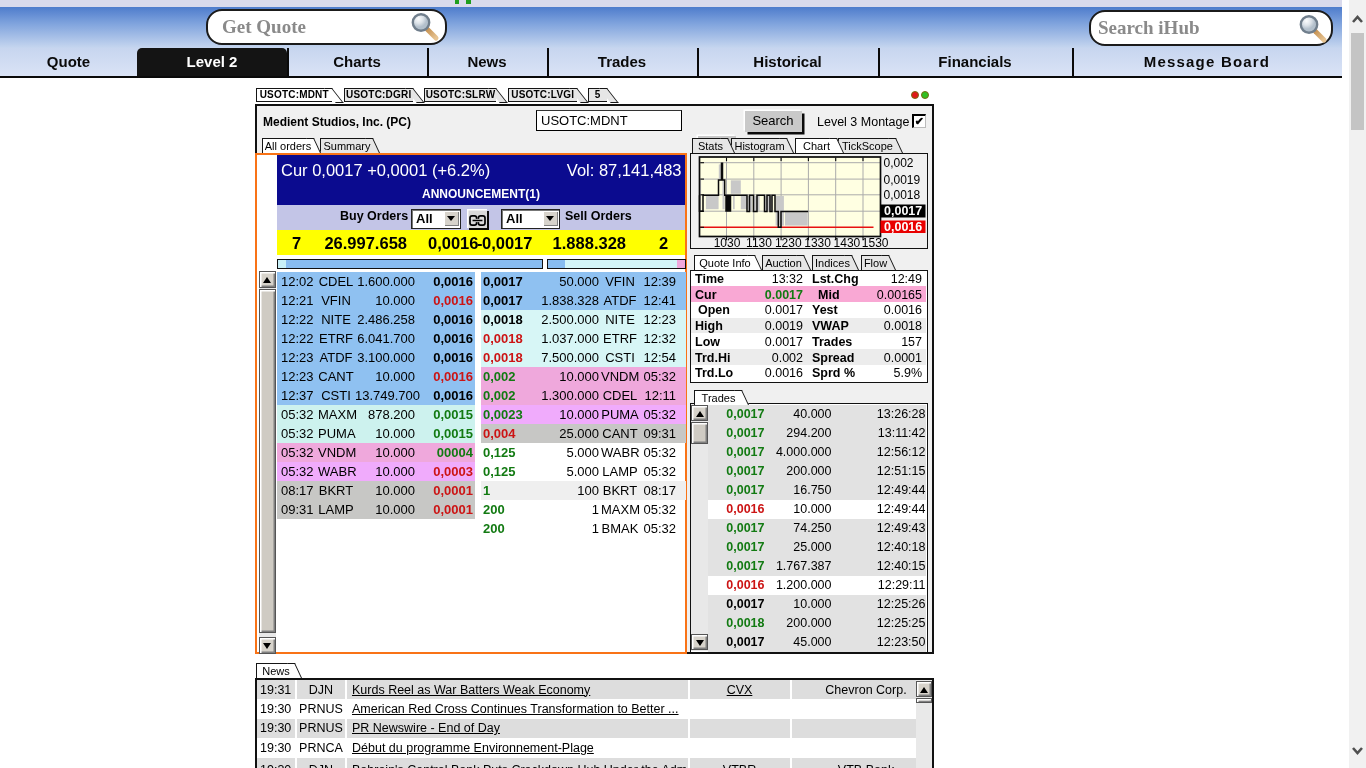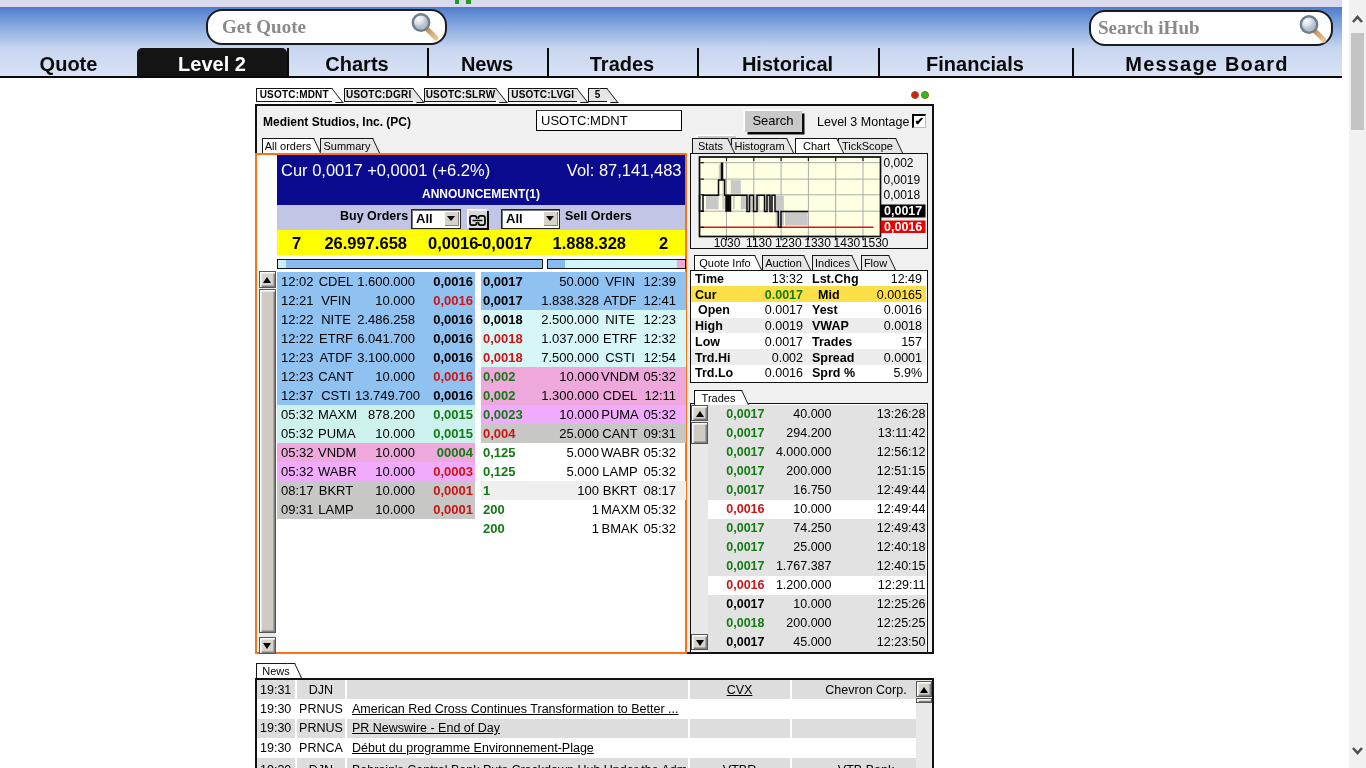--- a/index.html
+++ b/index.html
@@ -4,21 +4,21 @@
 <style>
 html,body{margin:0;padding:0;}
 body{width:1366px;height:768px;overflow:hidden;background:#fff;font-family:"Liberation Sans",sans-serif;position:relative;}
 .abs{position:absolute;box-sizing:border-box;}
 
 #topstrip{left:0;top:0;width:1342px;height:7px;background:#D9DAEC;}
 #hdr{left:0;top:7px;width:1342px;height:41px;background:linear-gradient(#4E7CCC,#7FA3DD 40%,#C6D6EF);}
 #nav{left:0;top:48px;width:1342px;height:27.5px;background:linear-gradient(#C7D5EF,#DAE3F6);}
 #navbord{left:0;top:75.5px;width:1342px;height:2px;background:#0a0a0a;}
 .navsep{top:48px;width:2px;height:27.5px;background:#0a0a0a;}
-.navt{top:53px;font-size:20px;font-weight:bold;color:#0a0a0a;text-align:center;}
+.navt{top:53px;font-size:15px;font-weight:bold;color:#0a0a0a;text-align:center;}
 #lvl2{left:137px;top:48px;width:150px;height:27.5px;background:#141414;border-radius:5px 5px 0 0;}
 .sbox{background:#fff;border:2px solid #1b1b1b;border-radius:16px;}
 .sboxtxt{font-family:"Liberation Serif",serif;font-weight:bold;color:#8a8a8a;font-size:19px;}
 
 #pgsb{left:1349px;top:0;width:17px;height:768px;background:#F1F1F1;}
 #pgthumb{left:1351px;top:33px;width:13px;height:97px;background:#C4C4C4;}
 
 .tab{background:#E6E6E6;border:1px solid #151515;border-right:none;border-bottom:none;text-align:center;color:#000;}
 .tab::after{content:"";position:absolute;top:-1px;left:calc(100% - 8px);width:8px;height:calc(100% + 1px);background:inherit;border-top:1px solid #151515;border-right:1.8px solid #151515;transform:skewX(25deg);transform-origin:0 0;box-sizing:border-box;z-index:-1;}
 .tab.on{background:#fff;}
@@ -477,21 +477,21 @@
 <div class="abs tab stab" style="left:762px;top:255px;width:42px;z-index:5;">Auction</div>
 <div class="abs tab stab" style="left:812px;top:255px;width:40px;z-index:4;">Indices</div>
 <div class="abs tab stab" style="left:861px;top:255px;width:28px;z-index:3;">Flow</div>
 <div class="abs" id="qtable">
  <div class="abs qrow" style="top:0;">
       <b style="left:4px;">Time</b>
       <i style="left:0;width:112px;">13:32</i>
       <b style="left:121px;">Lst.Chg</b>
       <i style="left:0;width:231px;">12:49</i>
     </div>
- <div class="abs qrow" style="top:15.7px;background:#fde047;">
+ <div class="abs qrow" style="top:15.7px;background:#f9a8d4;">
       <b style="left:4px;">Cur</b>
       <i style="left:0;width:112px;font-weight:bold;color:#127A12;">0.0017</i>
       <b style="left:127px;">Mid</b>
       <i style="left:0;width:231px;">0.00165</i>
     </div>
  <div class="abs qrow" style="top:31.4px;">
       <b style="left:7px;">Open</b>
       <i style="left:0;width:112px;">0.0017</i>
       <b style="left:121px;">Yest</b>
       <i style="left:0;width:231px;">0.0016</i>
@@ -596,20 +596,21 @@
       <span class="s">45.000</span>
       <span class="t">12:23:50</span>
     </div>
 </div>
 
 <div class="abs tab stab on" style="left:256px;top:663px;width:39px;z-index:5;">News</div>
 <div class="abs" id="newsbox">
  <div class="abs nr bg-ng" style="top:0;">
    <span class="t">19:31</span>
       <span class="src">DJN</span>
+      <span class="h">Kurds Reel as War Batters Weak Economy</span>
       <span class="sym">CVX</span>
       <span class="co">Chevron Corp.</span>
    <div class="colsep" style="left:37.5px;"></div>
       <div class="colsep" style="left:87.5px;"></div>
       <div class="colsep" style="left:430.5px;"></div>
       <div class="colsep" style="left:532.5px;"></div>
  </div>
  <div class="abs nr" style="top:19.4px;">
    <span class="t">19:30</span>
       <span class="src">PRNUS</span>

